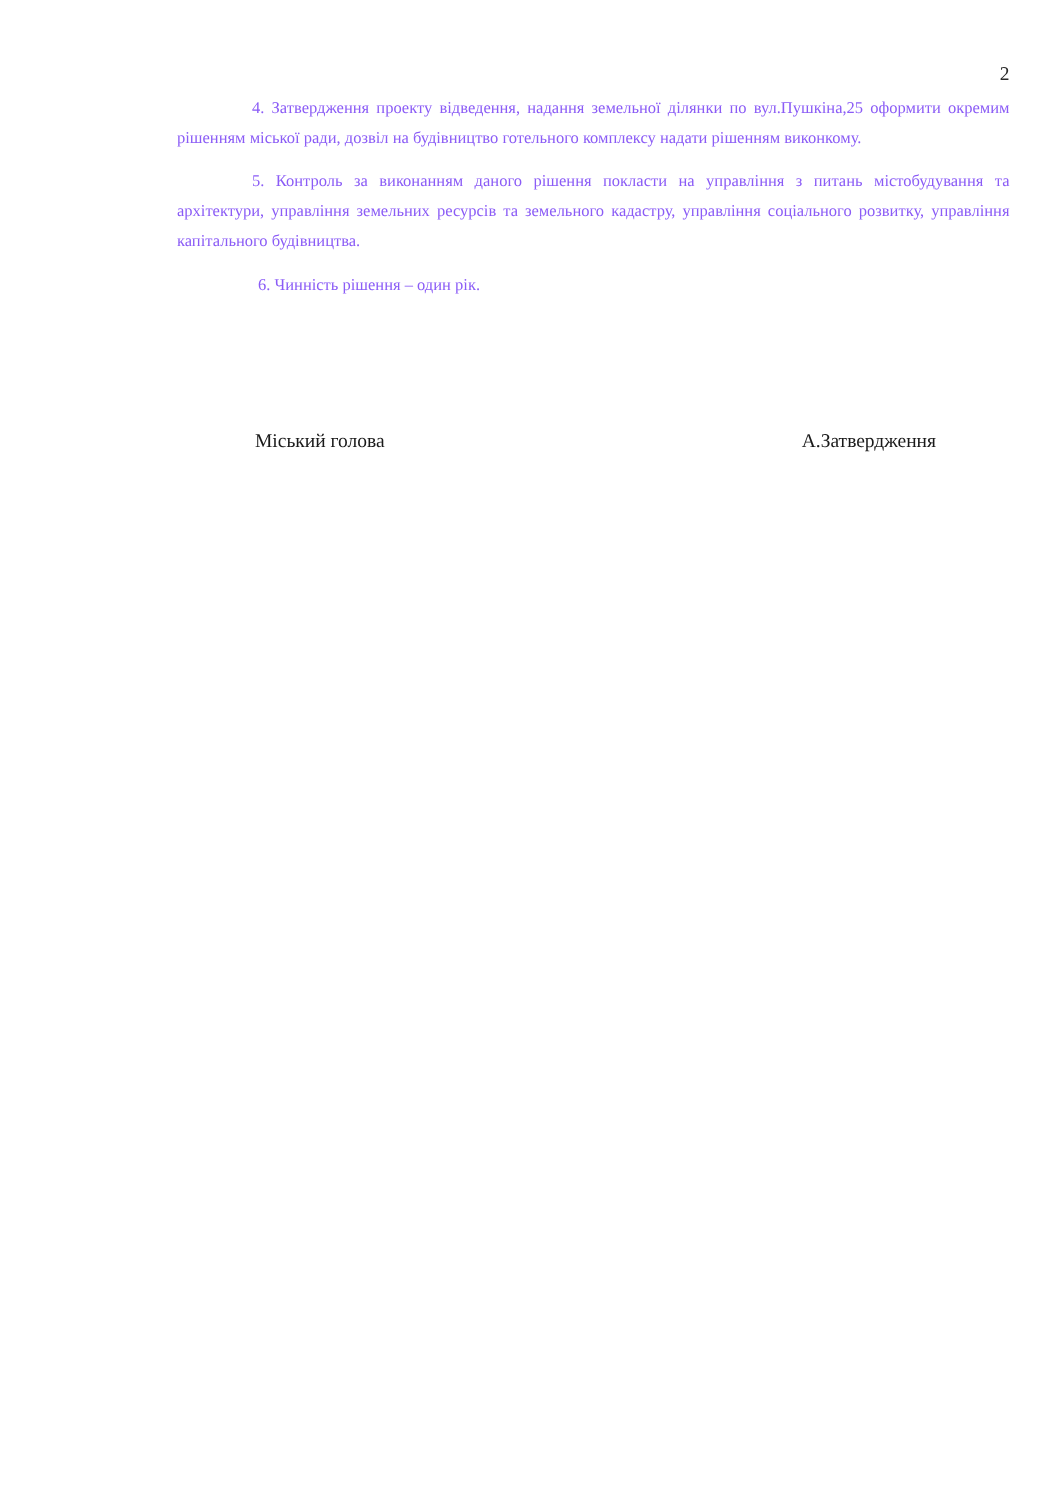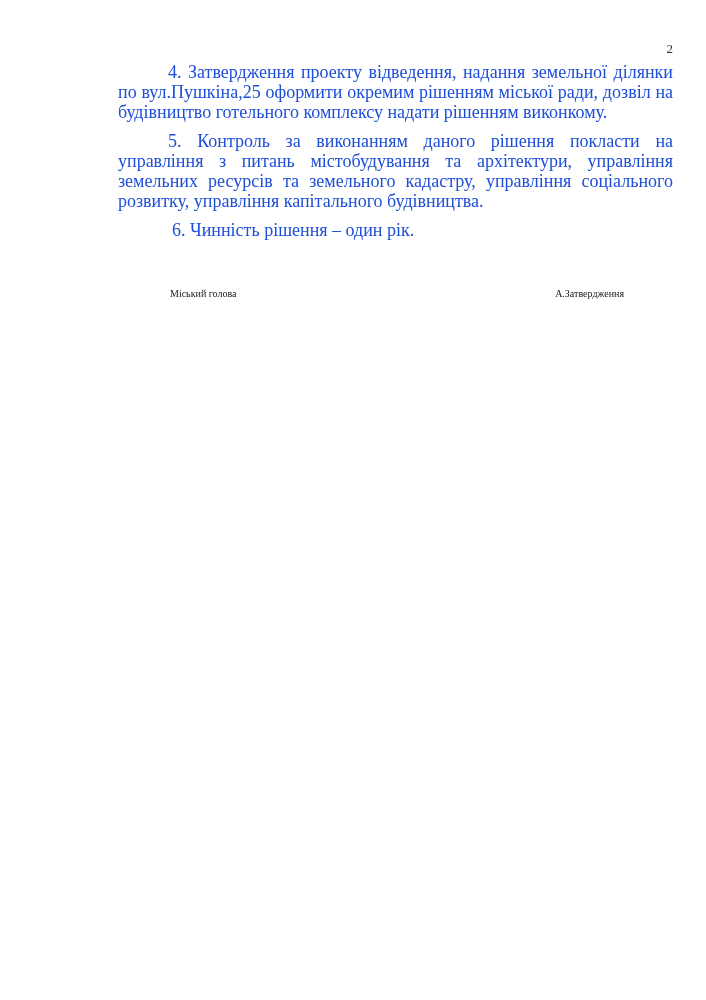--- a/index.html
+++ b/index.html
@@ -35,26 +35,26 @@
   
   .body-block {
     position: absolute;
     top: 62px;
     left: 118px;
     width: 555px;
   }
 
   p.para {
     margin: 0 0 9px 0;
-    font-size: 18px;
+    font-size: 11px;
     line-height: 20px;
     text-align: justify;
     text-justify: inter-word;
     text-indent: 50px;
-    color: #1d4ed8;
+    color: #8b5cf6;
     hyphens: none;
   }
 
   p.para:last-child {
     margin-bottom: 13px;
   }
 
   
   .item-num {
     white-space: pre;
@@ -72,21 +72,21 @@
 
   
   .signature-row {
     position: absolute;
     top: 284px;
     left: 170px;
     width: 503px;
     display: flex;
     justify-content: space-between;
     align-items: baseline;
-    font-size: 10px;
+    font-size: 13px;
     line-height: 20px;
   }
 
   .signature-role {
     white-space: nowrap;
   }
 
   .signature-name {
     white-space: nowrap;
     padding-right: 49px;

